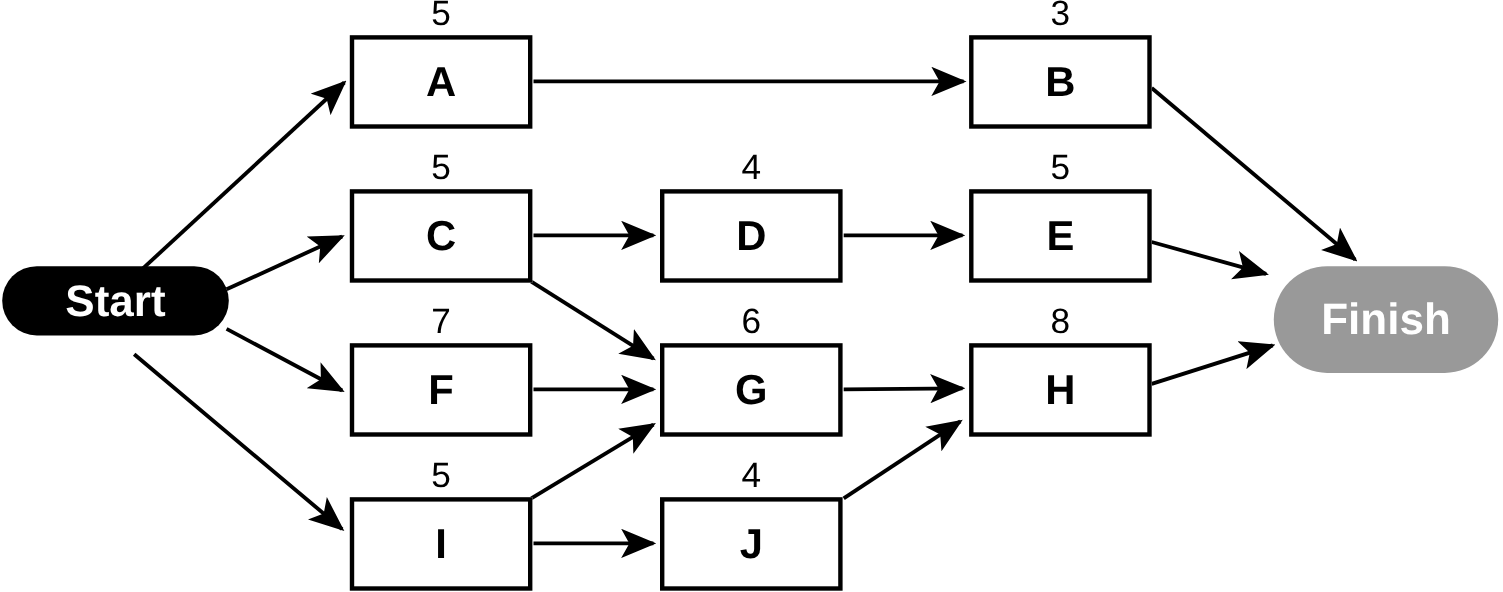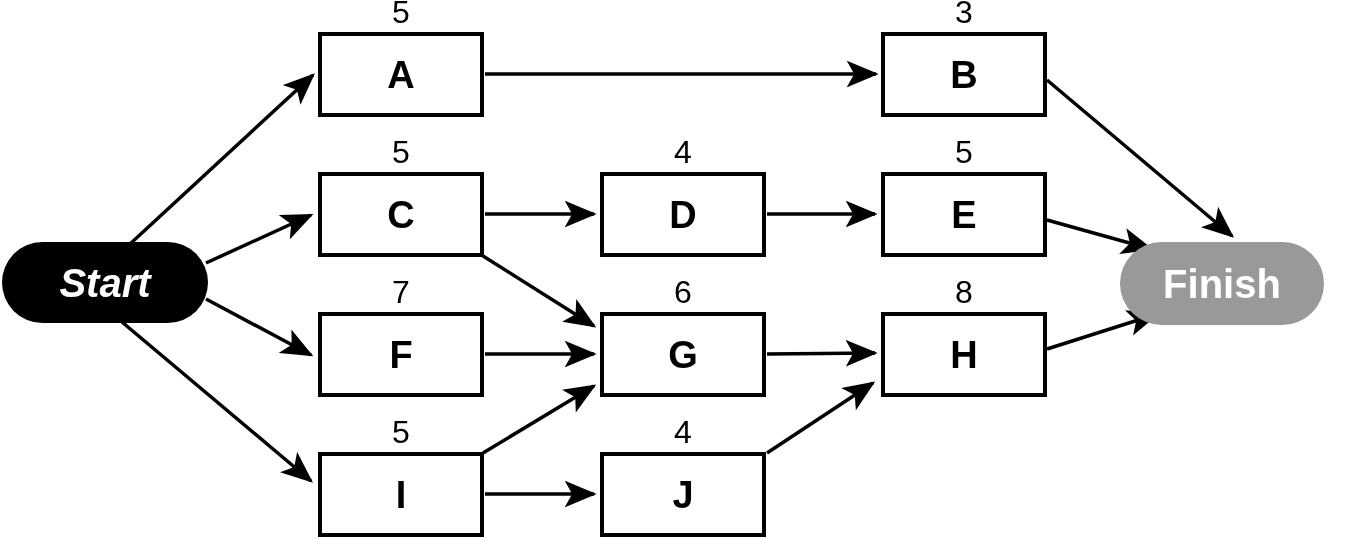--- a/index.html
+++ b/index.html
@@ -64,25 +64,25 @@
       <line class="edge-line" x1="1047" y1="220" x2="1151" y2="249" marker-end="url(#arw)"></line>
       <line class="edge-line" x1="483" y1="256" x2="594" y2="326" marker-end="url(#arw)"></line>
       <line class="edge-line" x1="485" y1="354" x2="594" y2="354" marker-end="url(#arw)"></line>
       <line class="edge-line" x1="483" y1="453" x2="594" y2="386" marker-end="url(#arw)"></line>
       <line class="edge-line" x1="767" y1="354" x2="875" y2="353" marker-end="url(#arw)"></line>
       <line class="edge-line" x1="485" y1="494" x2="594" y2="494" marker-end="url(#arw)"></line>
       <line class="edge-line" x1="767" y1="453" x2="873" y2="383" marker-end="url(#arw)"></line>
       <line class="edge-line" x1="1047" y1="349" x2="1157" y2="314" marker-end="url(#arw)"></line>
     </svg>
 
-  <div class="pill start" style="left: 2px; top: 242px; width: 206px; height: 81px; font-style: italic;">
+  <div class="pill start" style="left: 2px; top: 242px; width: 206px; height: 63px;">
     <span class="pill-label">Start</span>
   </div>
 
-  <div class="pill finish" style="left: 1120px; top: 242px; width: 204px; height: 83px;">
+  <div class="pill finish" style="left: 1158px; top: 242px; width: 204px; height: 97px;">
     <span class="pill-label">Finish</span>
   </div>
 
 <div class="task" style="left: 318px; top: 32px; width: 166px; height: 85px;">
       <span class="task-letter">A</span>
     </div>
     <div class="duration" style="left: 318px; top: -6px; width: 166px;">5</div>
     <div class="task" style="left: 881px; top: 32px; width: 166px; height: 85px;">
       <span class="task-letter">B</span>
     </div>

